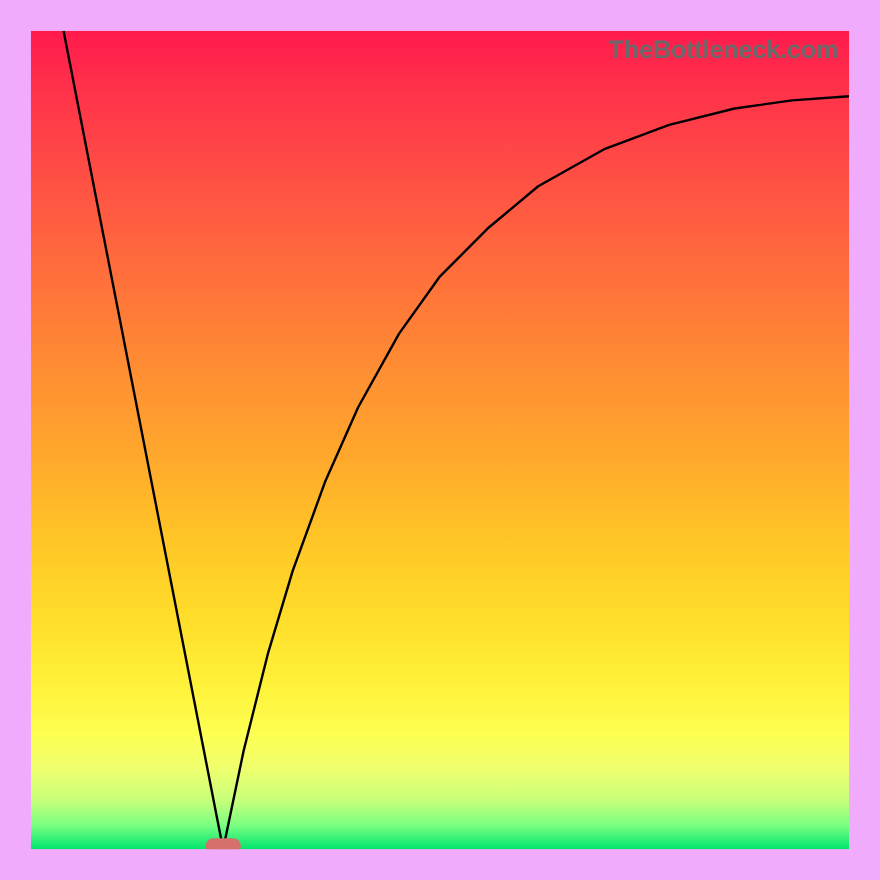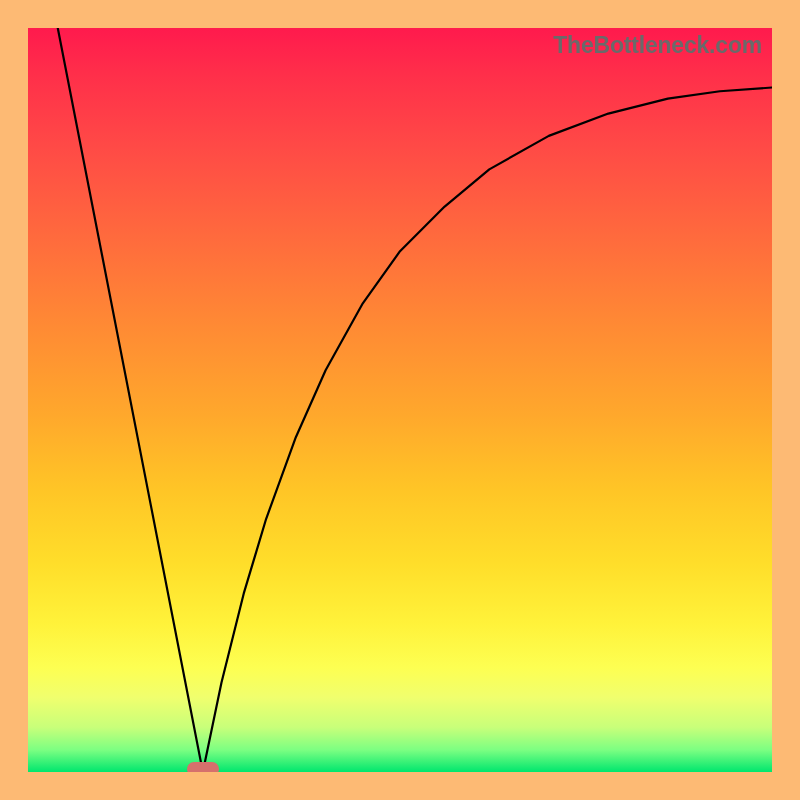--- a/index.html
+++ b/index.html
@@ -8,21 +8,21 @@
     width: 800px;
     height: 800px;
     overflow: hidden;
     background: #000;
     font-family: Arial, Helvetica, sans-serif;
   }
   .outer {
     position: relative;
     width: 800px;
     height: 800px;
-    background: #fdba74;
+    background: #f0abfc;
   }
   .plot {
     position: absolute;
     left: 28px;
     top: 28px;
     width: 744px;
     height: 744px;
     overflow: hidden;
   }
   .grad {

